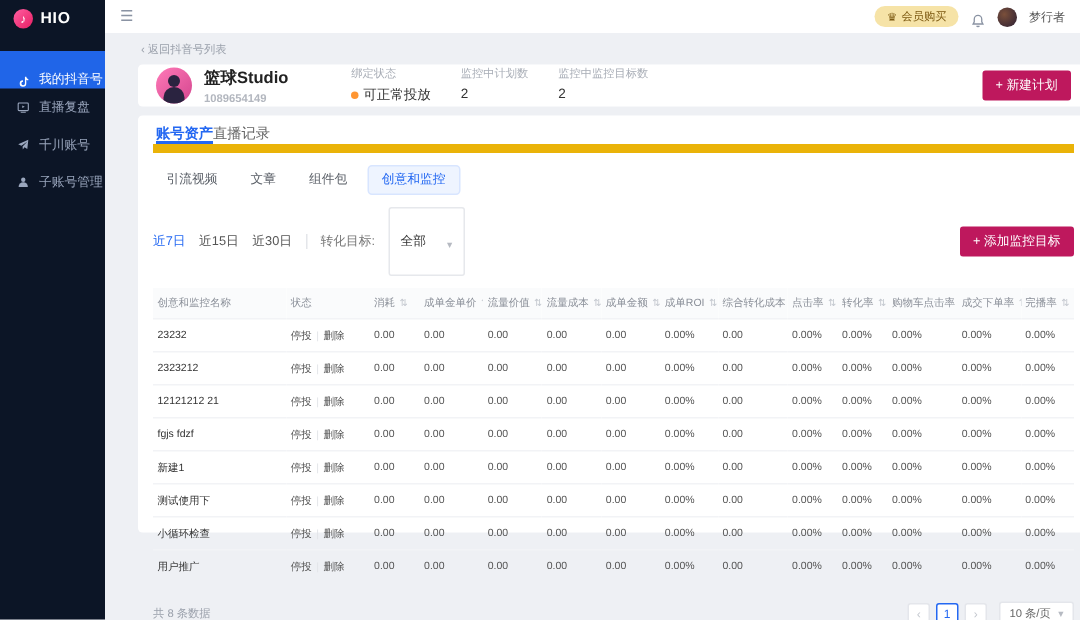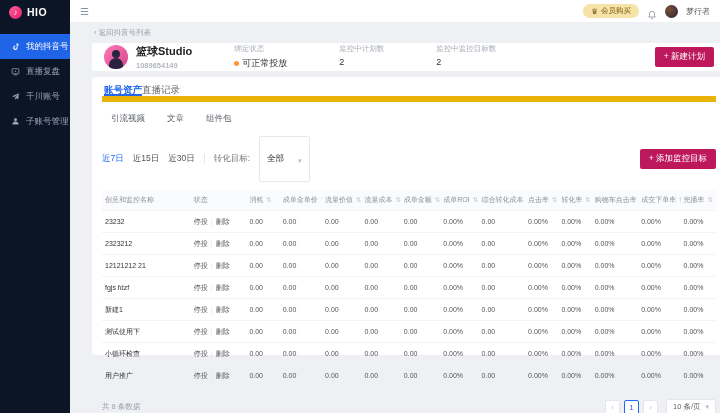--- a/index.html
+++ b/index.html
@@ -8,21 +8,21 @@
 
   
   .sidebar { position:absolute; left:0; top:0; width:70px; height:413px; background:#0c1526; z-index:5; }
   .logo-row { height:24px; display:flex; align-items:center; gap:5px; padding-left:9px; }
   .logo-mark { width:13px; height:13px; border-radius:50%; background:linear-gradient(135deg,#ff5fa2,#e91e63);
     display:flex; align-items:center; justify-content:center; color:#fff; font-size:8px; }
   .logo-text { color:#fff; font-weight:bold; font-size:10.5px; letter-spacing:.5px; }
   .menu { margin-top:10px; }
   .menu-item { height:25px; display:flex; align-items:center; gap:6px; padding-left:10px;
     color:#9aa6bd; font-size:8.5px; cursor:pointer; }
-  .menu-item.active { background:#2065e8; color:#fff; }
+  .menu-item.active { background:#2065e8; color:#fff;align-items:flex-end; }
   .mi-icon { width:10px; height:10px; display:inline-flex; align-items:center; justify-content:center; }
   .mi-icon svg { width:9px; height:9px; }
 
   
   .topbar { position:absolute; left:70px; top:0; width:650px; height:22px; background:#fff;
     display:flex; align-items:center; padding:0 10px; }
   .collapse-icon { color:#8a93a3; font-size:10px; cursor:pointer; }
   .topbar-right { margin-left:auto; display:flex; align-items:center; gap:8px; }
   .vip-badge { background:#f6e3a7; color:#7d5a12; font-size:7.5px; border-radius:8px;
     padding:2px 8px; display:flex; align-items:center; gap:3px; cursor:pointer; }
@@ -39,21 +39,21 @@
   .profile-card { background:#fff; border-radius:3px; padding:1px 12px; display:flex; align-items:center; }
   .avatar { width:24px; height:24px; border-radius:50%; position:relative; overflow:hidden;
     background:linear-gradient(135deg,#ff7ab8,#d4458e); flex:0 0 24px; }
   .avatar:before { content:""; position:absolute; left:8px; top:5px; width:8px; height:8px;
     border-radius:50%; background:#2a2340; }
   .avatar:after { content:""; position:absolute; left:5px; top:13px; width:14px; height:12px;
     border-radius:7px 7px 0 0; background:#2a2340; }
   .profile-info { margin-left:8px; }
   .p-name { font-size:11px; font-weight:bold; color:#222; }
   .p-id { font-size:7.5px; color:#b3b7bf; margin-top:2px;font-weight:bold; }
-  .stats { display:flex; gap:52px; margin-left:42px; }
+  .stats { display:flex; gap:20px; margin-left:42px; }
   .stat-label { font-size:7.5px; color:#a8adb6; }
   .stat-value { font-size:9px; color:#333; margin-top:3px; display:flex; align-items:center; gap:3px; }
   .dot { width:5px; height:5px; border-radius:50%; background:#ff9632; display:inline-block; }
   .btn-blue { background:#be185d; color:#fff; border:none; border-radius:2px; font-size:8.5px;
     padding:4px 9px; cursor:pointer; font-family:inherit; white-space:nowrap; }
   .new-plan { margin-left:auto; }
 
   .main-card { background:#fff; border-radius:3px; margin-top:6px; height:278px; padding:0 10px; position:relative; }
   .main-tabs { display:flex; border-bottom:6px solid #eab308; height:25px; padding:0 2px; }
   .main-tab { font-size:9.5px; color:#666; line-height:25px; cursor:pointer; }
@@ -193,20 +193,21 @@
 
   <div class="main-card">
     <div class="main-tabs">
         <div class="main-tab active">账号资产</div>
         <div class="main-tab">直播记录</div>
       </div>
     <div class="sub-tabs">
         <div class="sub-tab">引流视频</div>
         <div class="sub-tab">文章</div>
         <div class="sub-tab">组件包</div>
+        <div class="sub-tab active">创意和监控</div>
       </div>
 
     <div class="toolbar">
       <div class="toolbar" style="margin:0;gap:9px" id="ranges">
           <span class="range active">近7日</span>
           <span class="range">近15日</span>
           <span class="range">近30日</span>
         </div>
       <span class="t-divider"></span>
       <span class="goal-label">转化目标:</span>

